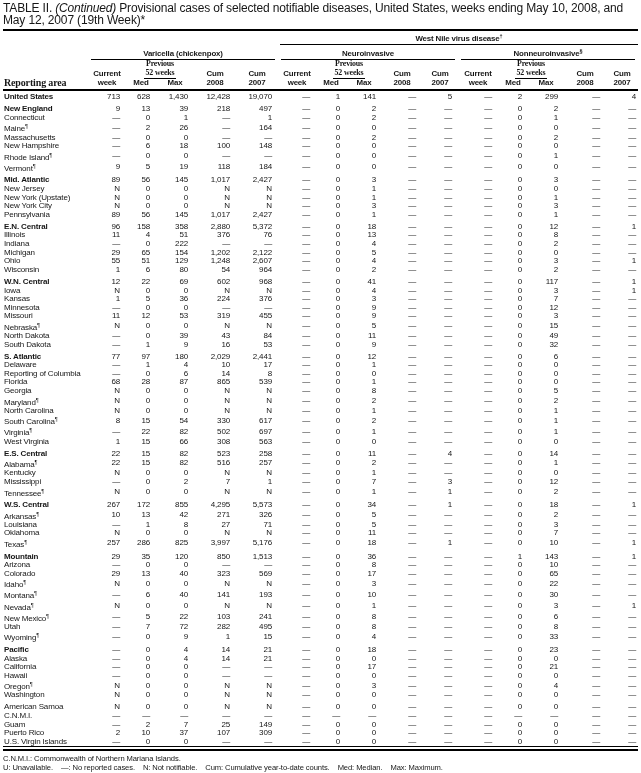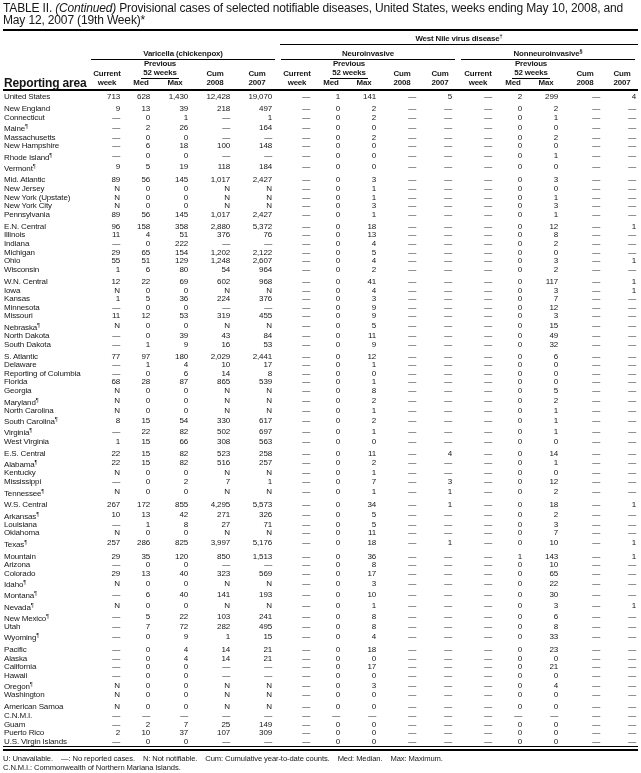--- a/index.html
+++ b/index.html
@@ -28,34 +28,34 @@
 
   thead th {
     font-size:7.9px; font-weight:bold; letter-spacing:-0.15px;
     padding:0; vertical-align:bottom; text-align:center; line-height:8.6px;
   }
   tr.r1 th { height:11px; }
   .ul { border-bottom:1px solid #000; padding-bottom:1px; }
   .wnv-ul { margin-left:2px; }
   .grp-ul { margin:0 3px; padding-top:2px; }
   th.two div { line-height:8.6px; }
-  th.prev { vertical-align:bottom; }
+  th.prev { vertical-align:bottom;font-family:Liberation Serif, serif; }
   th.prev .pv { line-height:8.6px; }
   .w52 { display:inline-block; border-bottom:1px solid #000; padding:0 2px 0.5px 2px; line-height:8.6px; }
-  th.ra { text-align:left; vertical-align:bottom; font-size:12px; padding-left:1px; }
+  th.ra { text-align:left; vertical-align:bottom; font-size:10px; padding-left:1px;font-family:Liberation Serif, serif; }
   tr.r4 th, th.hb { border-bottom:2px solid #000; padding-bottom:1px; }
 
   tbody td {
     font-size:8px; line-height:8.6px; letter-spacing:-0.15px;
     padding:0 6px 0 0; text-align:right; white-space:nowrap;
     overflow:hidden;
   }
   tbody td:last-child { padding-right:2px; }
   tbody td.lbl { text-align:left; padding:0 0 0 1px; }
-  tr.sec td.lbl { font-weight:normal; }
+  tr.sec td.lbl { font-weight:bold; }
   tr.gap td { padding-top:3.5px; }
   tbody tr:first-child td { padding-top:2.5px; }
 
   .sup { font-size:5.5px; vertical-align:2.5px; letter-spacing:0; }
 
   .tbl-bottom { width:635px; height:2px; border-top:1px solid #000; border-bottom:2px solid #000; }
 
   
   .footnotes { margin-top:3px; font-size:7.6px; line-height:9px; letter-spacing:-0.1px; }
   .fn { padding-left:7px; text-indent:-7px; white-space:pre-wrap; }
@@ -1376,18 +1376,18 @@
           <td>0</td>
           <td>0</td>
           <td>—</td>
           <td>—</td>
         </tr>
       </tbody>
   </table>
   <div class="tbl-bottom"></div>
 
   <div class="footnotes" id="footnotes">
+      <div class="fn"><span>C.N.M.I.: Commonwealth of Northern Mariana Islands.</span></div>
       <div class="fn"><span>U: Unavailable.    —: No reported cases.    N: Not notifiable.    Cum: Cumulative year-to-date counts.    Med: Median.    Max: Maximum.</span></div>
-      <div class="fn"><span>C.N.M.I.: Commonwealth of Northern Mariana Islands.</span></div>
       <div class="fn"><span class="mk">*</span></div>
     </div>
 
 </div>
 
 </body></html>

